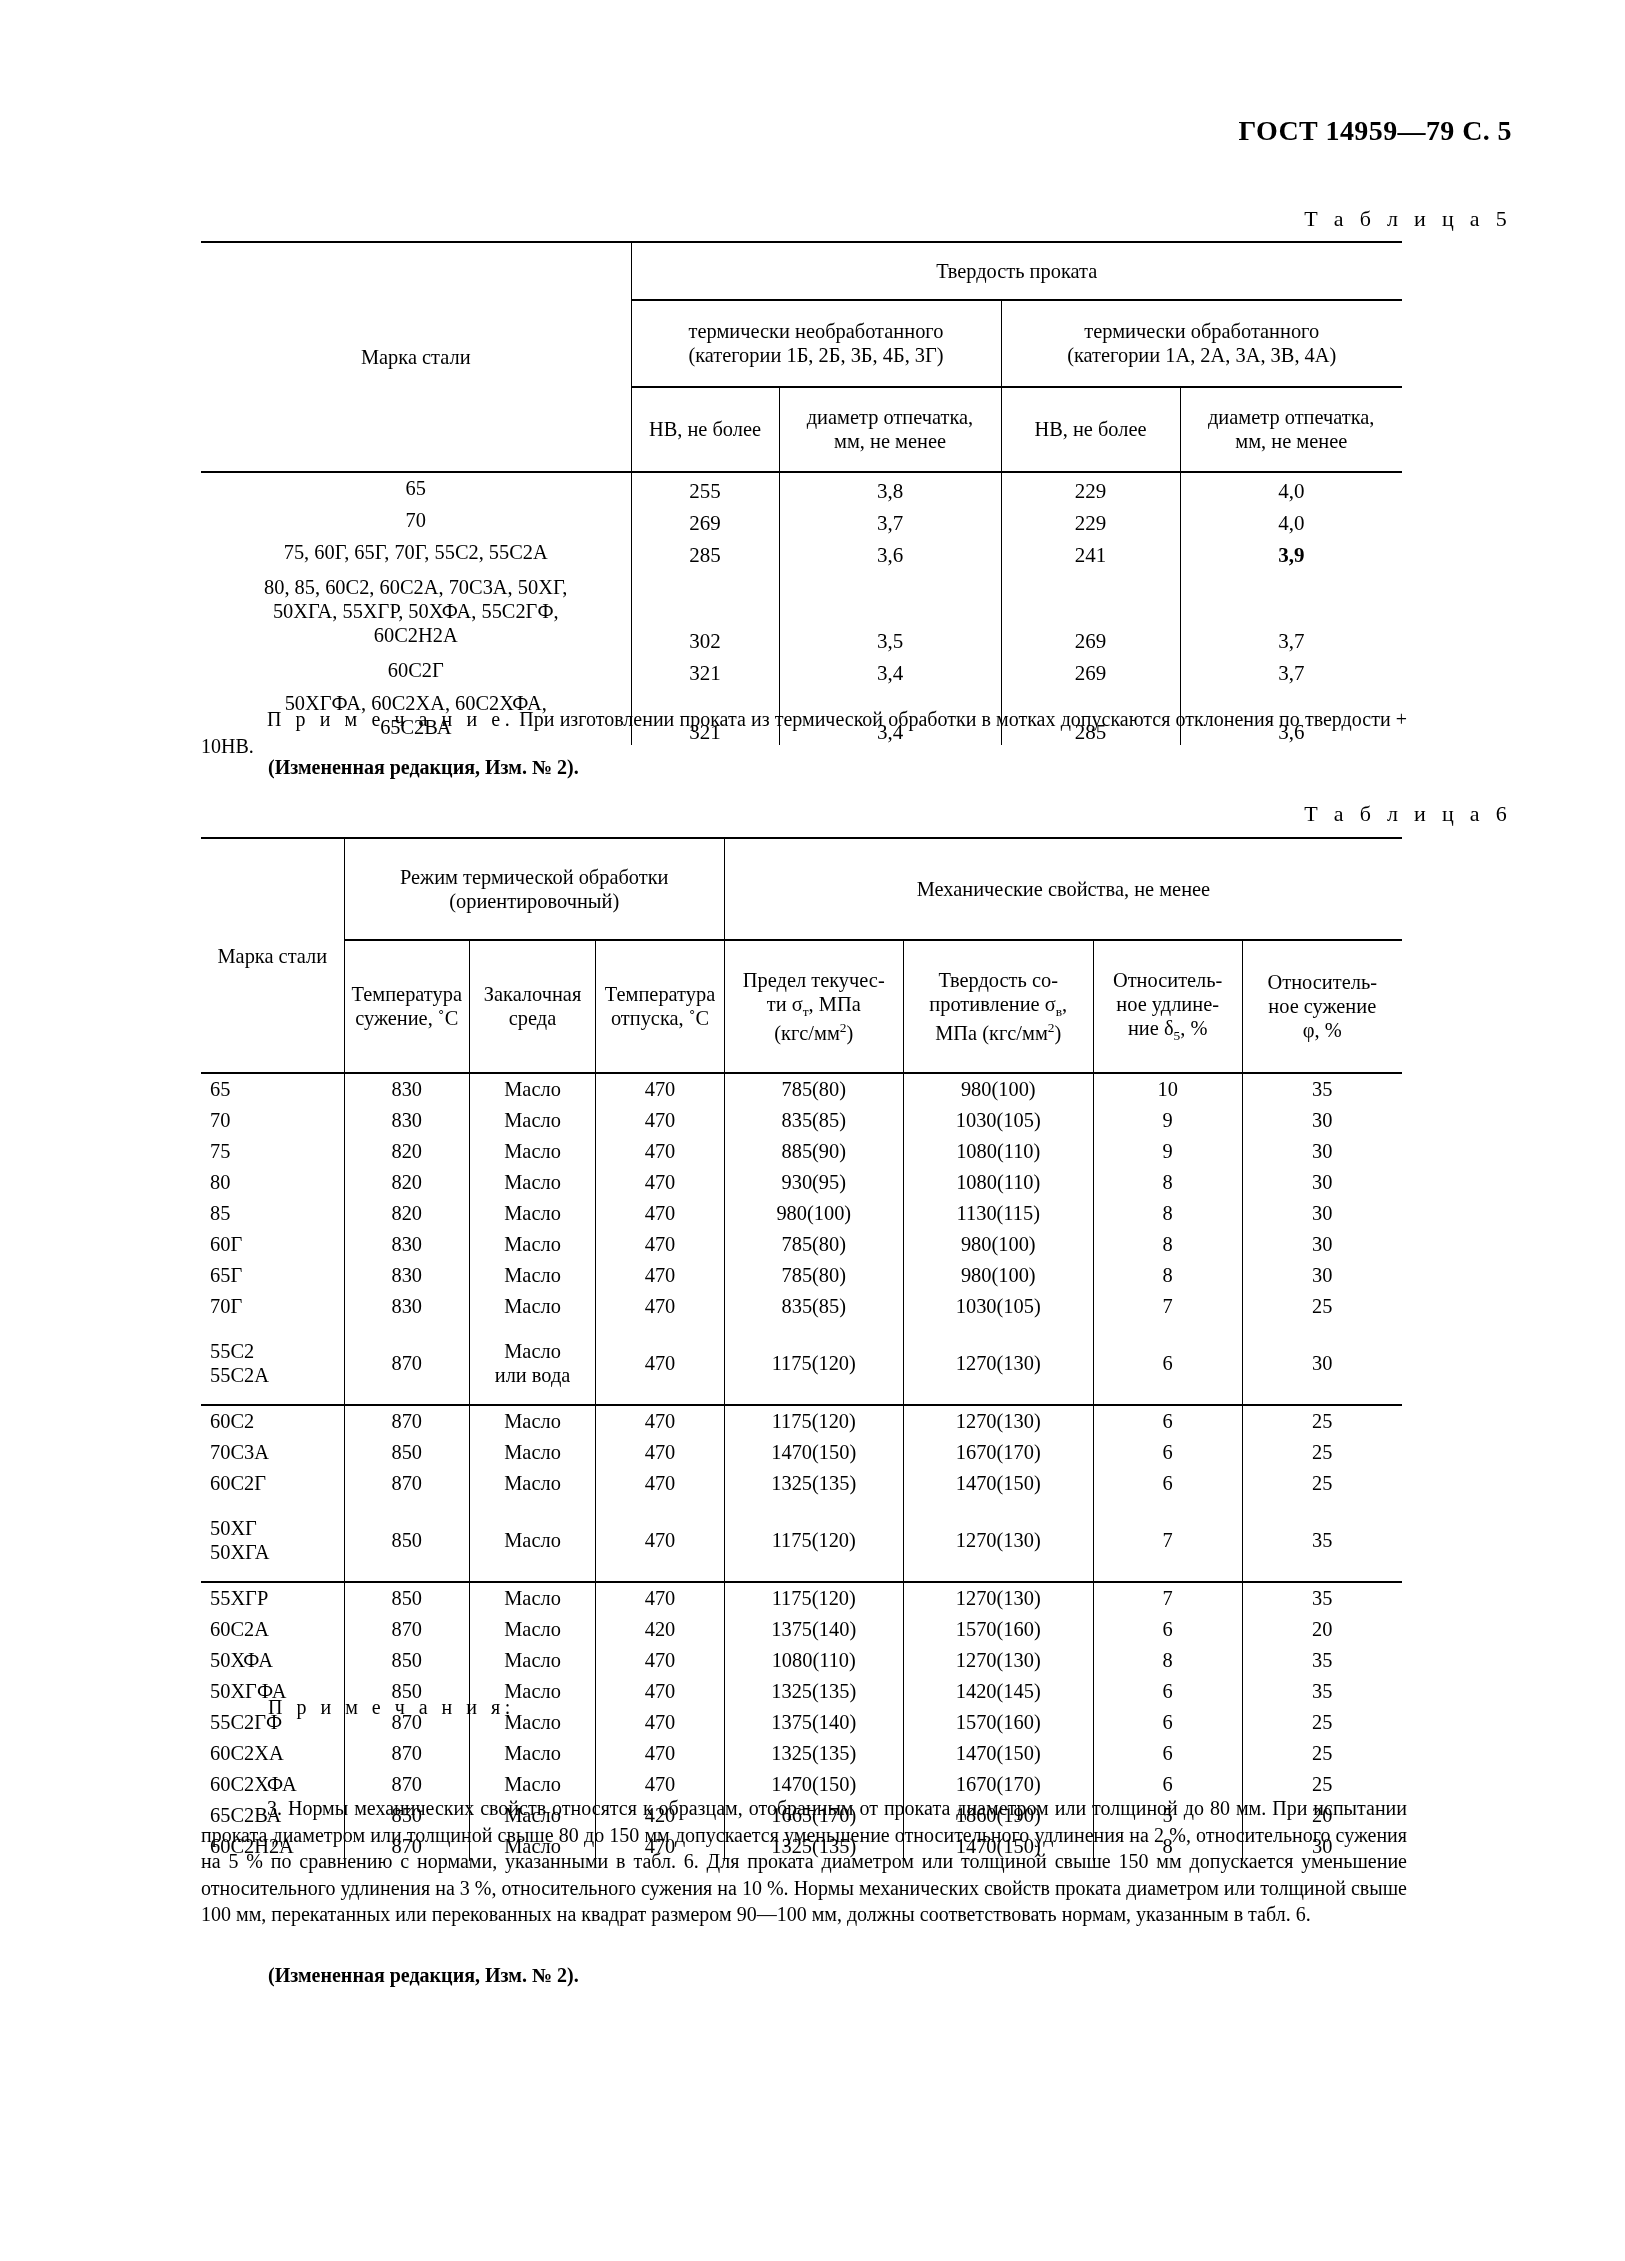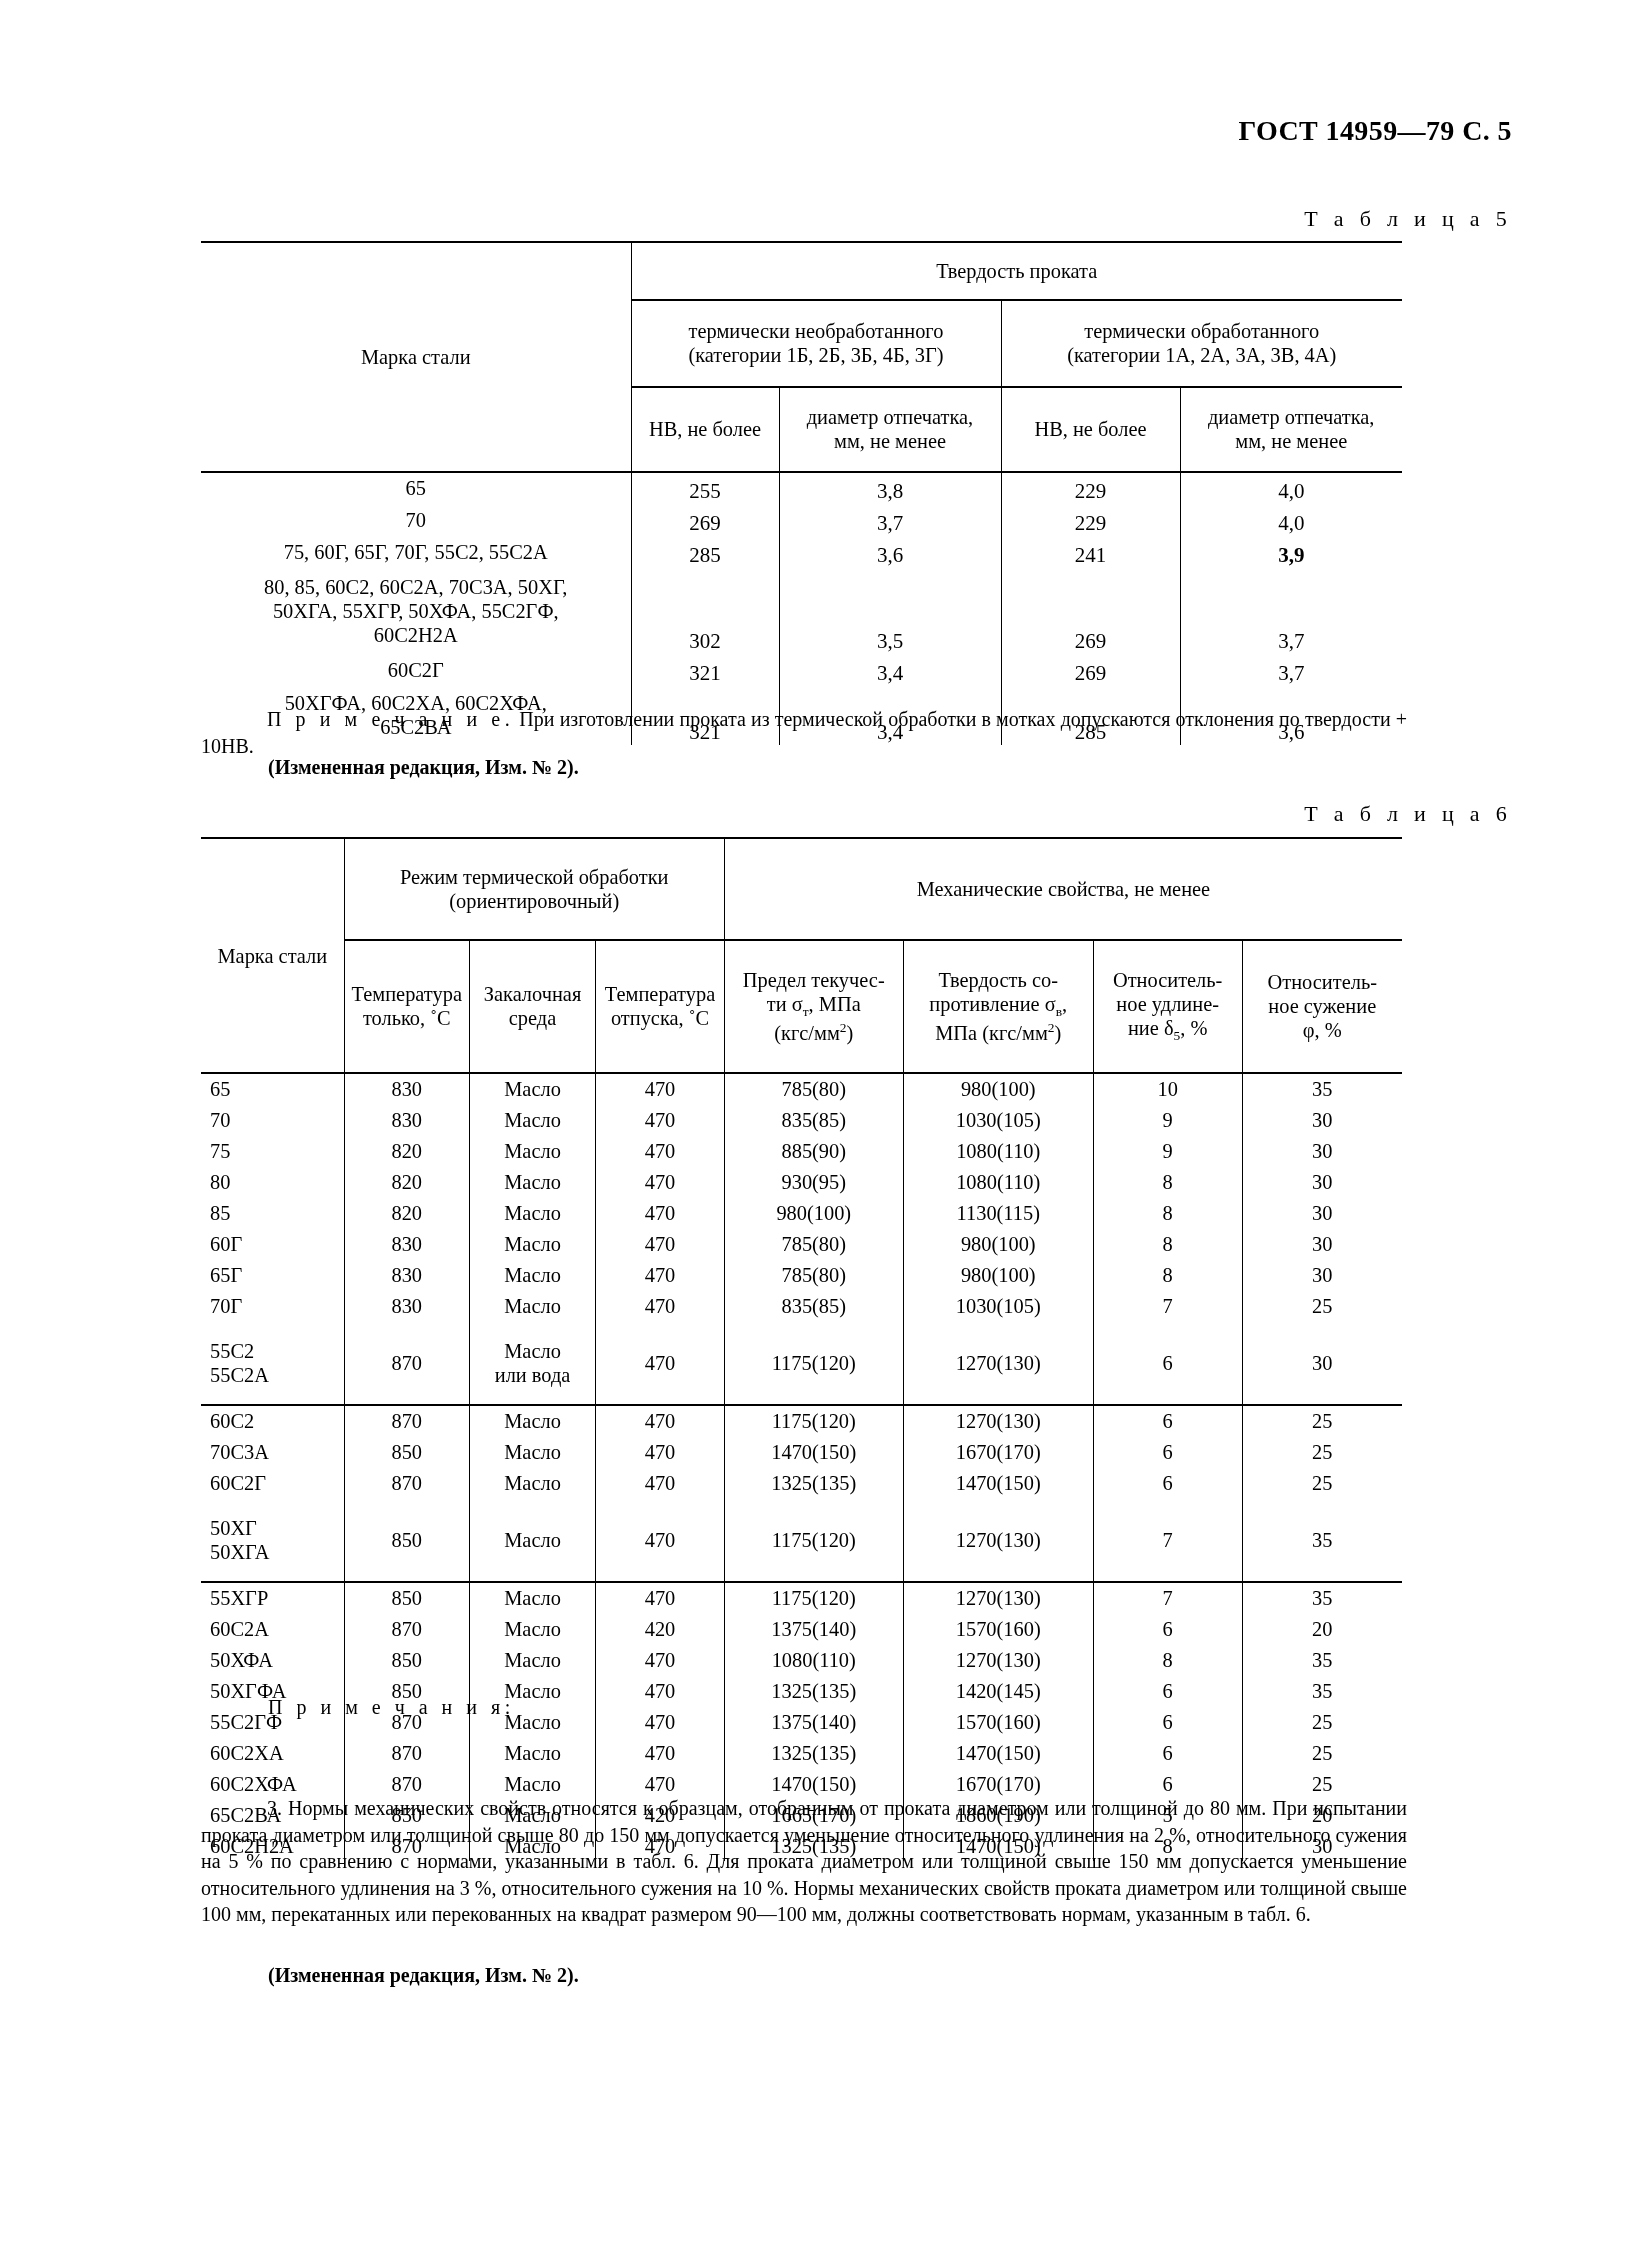--- a/index.html
+++ b/index.html
@@ -253,21 +253,21 @@
         <td class="thick-top thick-bottom no-left hd" rowspan="2" style="vertical-align:middle;" data-name="th6-steel-grade">Марка стали</td>
         <td class="thick-top hd" colspan="3" style="height:89px;" data-name="th6-heat-regime">
           <div data-name="th6-heat-regime-line1">Режим термической обработки</div>
           <div data-name="th6-heat-regime-line2">(ориентировочный)</div>
         </td>
         <td class="thick-top hd no-right" colspan="4" data-name="th6-mechanical">Механические свойства, не менее</td>
       </tr>
       <tr>
         <td class="thick-top thick-bottom hd" style="height:121px;" data-name="th6-quench-temp">
           <div data-name="th6-quench-temp-line1">Температура</div>
-          <div data-name="th6-quench-temp-line2">только, ˚C</div>
+          <div data-name="th6-quench-temp-line2">сужение, ˚C</div>
         </td>
         <td class="thick-top thick-bottom hd" data-name="th6-quench-medium">
           <div data-name="th6-quench-medium-line1">Закалочная</div>
           <div data-name="th6-quench-medium-line2">среда</div>
         </td>
         <td class="thick-top thick-bottom hd" data-name="th6-temper-temp">
           <div data-name="th6-temper-temp-line1">Температура</div>
           <div data-name="th6-temper-temp-line2">отпуска, ˚C</div>
         </td>
         <td class="thick-top thick-bottom hd" data-name="th6-yield-strength">

